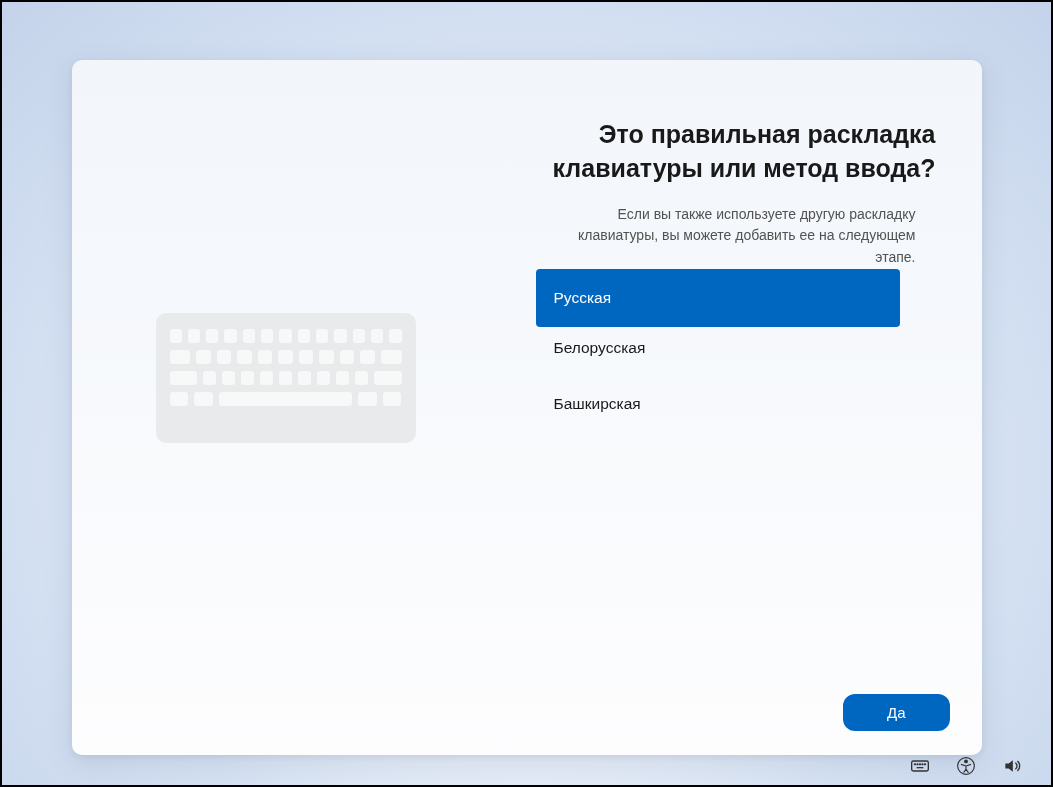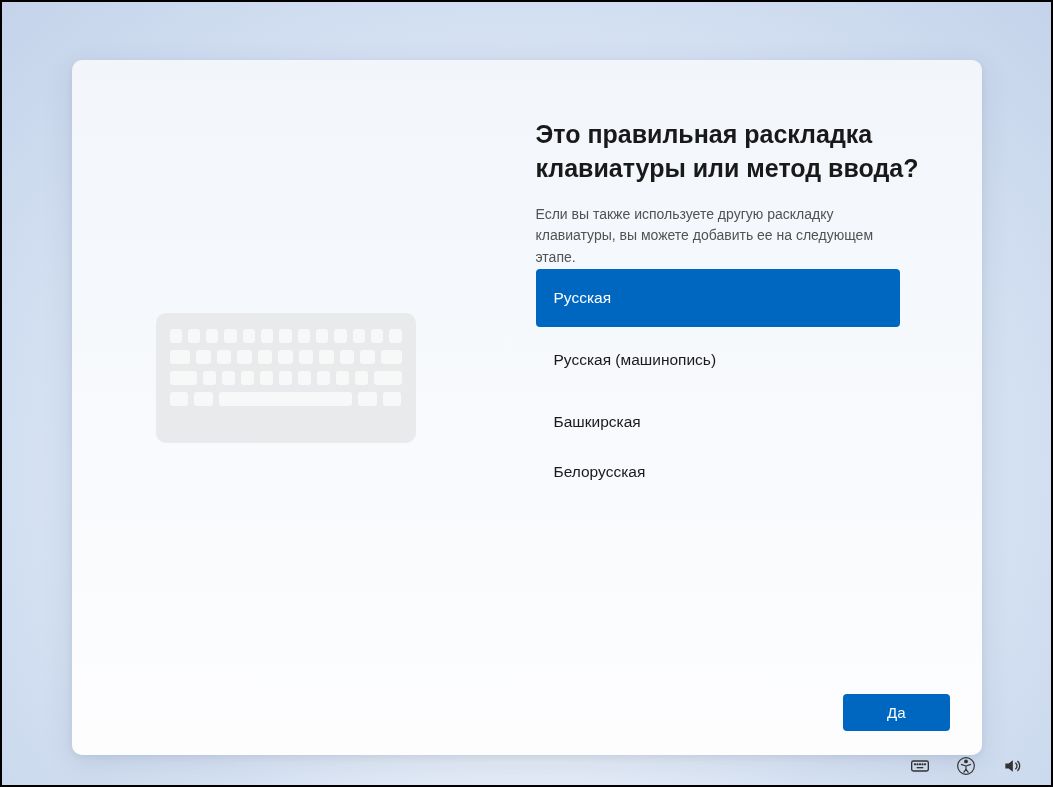--- a/index.html
+++ b/index.html
@@ -27,20 +27,21 @@
       box-shadow: 0 8px 30px rgba(40,60,90,0.12), 0 2px 6px rgba(40,60,90,0.08);
       display: flex;
       flex-direction: column;
       position: relative;
     }
     .content {
       flex: 1;
       display: flex;
       flex-direction: row;
       overflow: hidden;
+      text-align: right;
     }
     .left-pane {
       width: 428px;
       display: flex;
       align-items: center;
       justify-content: center;
       padding-bottom: 60px;
     }
     .keyboard-graphic {
       width: 260px;
@@ -117,21 +118,21 @@
     }
     .footer {
       position: absolute;
       right: 32px;
       bottom: 24px;
     }
     .yes-button {
       background: #0067c0;
       color: #fff;
       border: none;
-      border-radius: 4px;
+      border-radius: 12px;
       padding: 10px 44px;
       font-size: 15px;
       font-family: inherit;
       cursor: pointer;
     }
     .tray {
       position: absolute;
       right: 28px;
       bottom: 8px;
       display: flex;
@@ -210,28 +211,25 @@
         </div>
       </div>
 
       <div class="right-pane">
         <h1 class="title">Это правильная раскладка клавиатуры или метод ввода?</h1>
         <p class="subtitle">Если вы также используете другую раскладку клавиатуры, вы можете добавить ее на следующем этапе.</p>
         <div class="list">
             <div class="list-item selected">
               <span>Русская</span>
             </div>
-            <div class="list-item">
-              <span>Русская (машинопись)</span>
+            <div class="list-item overflow">
+              <span>Белорусская</span>
             </div>
             <div class="list-item">
               <span>Башкирская</span>
-            </div>
-            <div class="list-item overflow">
-              <span>Белорусская</span>
             </div>
           </div>
       </div>
 
     </div>
     <div class="footer">
       <button class="yes-button">Да</button>
     </div>
   </div>
 

